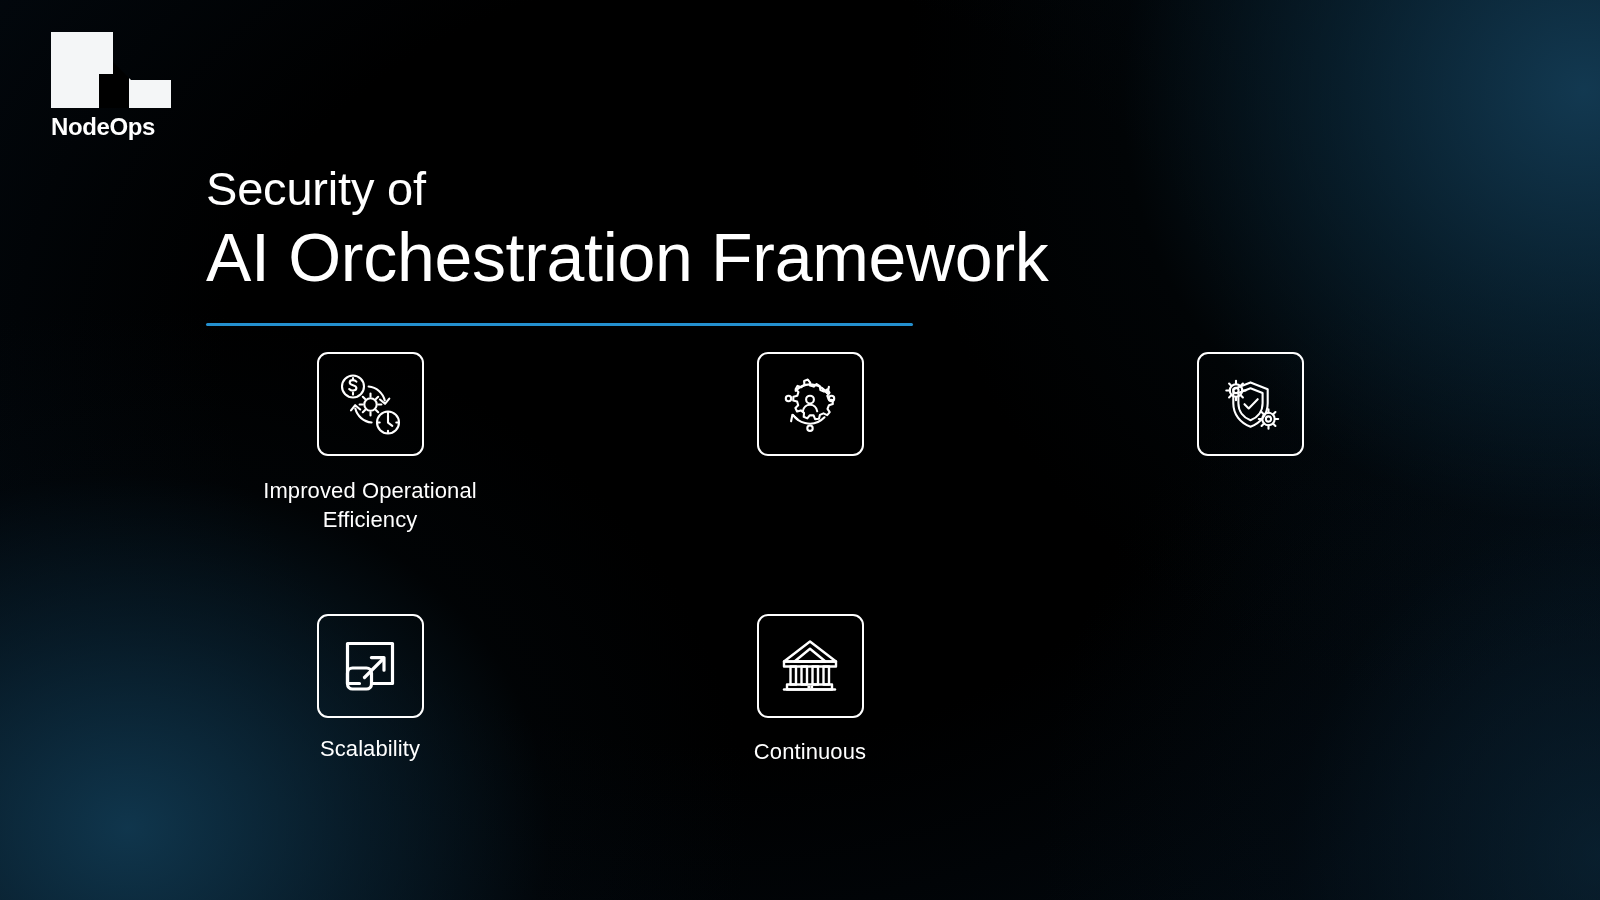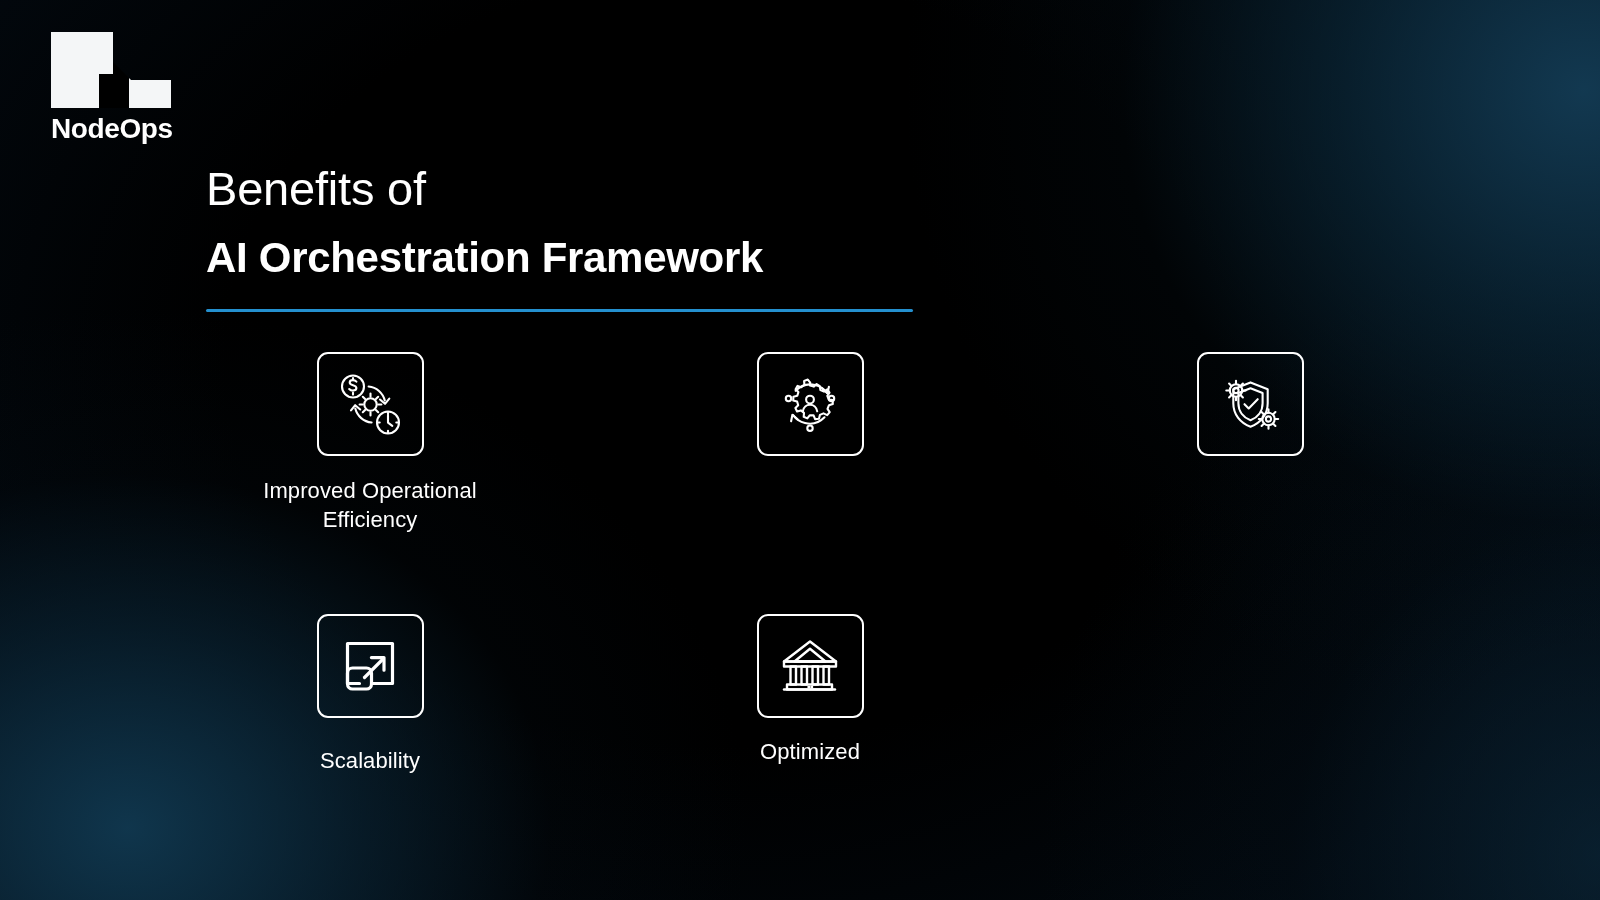--- a/index.html
+++ b/index.html
@@ -19,43 +19,43 @@
       radial-gradient(ellipse 900px 700px at 45% 40%, rgba(0,0,0,1) 0%, rgba(0,0,0,1) 55%, rgba(2,8,14,0.9) 100%),
       linear-gradient(135deg, #04090d 0%, #000000 40%, #000000 62%, #061520 100%);
     overflow:hidden;
   }
 
   
   #logo { position:absolute; left:51px; top:32px; width:150px; }
   #logo-mark { display:block; }
   #logo-word {
     margin-top:7px;
-    font-size:28px;
+    font-size:24px;
     font-weight:700;
     letter-spacing:-0.4px;
     color:#ffffff;
     line-height:1;
   }
 
   
   #heading { position:absolute; left:206px; top:163px; }
   #title-line1 {
     font-size:47px;
     font-weight:300;
     color:#ffffff;
     line-height:1.12;
     letter-spacing:-0.2px;
   }
   #title-line2 {
-    font-size:42px;
-    font-weight:700;
+    font-size:68px;
+    font-weight:400;
     color:#ffffff;
     line-height:1.12;
     letter-spacing:-0.3px;
-    margin-top:18px;
+    margin-top:3px;
   }
   #title-divider {
     margin-top:28px;
     width:707px;
     height:3px;
     background:#2490cf;
     border-radius:2px;
   }
 
   
@@ -91,21 +91,21 @@
     color:#ffffff;
     text-align:center;
     line-height:1.34;
     max-width:300px;
     letter-spacing:0.1px;
   }
   
   .cell.c0 .cell-label { margin-top:20px; }
   .cell.c1 .cell-label { margin-top:24px; }
   .cell.c2 .cell-label { margin-top:19px; }
-  .cell.c3 .cell-label { margin-top:28px; }
+  .cell.c3 .cell-label { margin-top:16px; }
   .cell.c4 .cell-label { margin-top:24px; }
   .cell.c5 .cell-label { margin-top:19px; }
   .cell.c1 .icon-box, .cell.c4 .icon-box { margin-left:0px; }
 </style>
 </head>
 <body>
 
 <div id="slide">
 
   <div id="logo">
@@ -114,21 +114,21 @@
       <path d="M0 0 H62 L62 42 L48 42 L48 76 L0 76 Z" fill="#f4f6f7"></path>
       <path d="M62 0 H62 L62 42 L48 42 L48 76 L0 76 L0 0 Z" fill="#f4f6f7"></path>
       <path d="M62 30 L78 46 L78 76 L48 76 L48 42 L62 42 Z" fill="#000000"></path>
       <path d="M62 0 L62 30 L80 48 L120 48 L120 76 L78 76 L78 46 L62 30 Z" fill="#f4f6f7"></path>
       <rect x="78" y="48" width="42" height="28" fill="#f4f6f7"></rect>
     </svg>
     <div id="logo-word">NodeOps</div>
   </div>
 
   <div id="heading">
-    <div id="title-line1">Benefits of</div>
+    <div id="title-line1">Security of</div>
     <div id="title-line2">AI Orchestration Framework</div>
     <div id="title-divider"></div>
   </div>
 
   <div id="grid">
 
     <div class="cell c0">
       <div class="icon-box">
         <svg width="74" height="74" viewBox="0 0 74 74" fill="none" stroke="#ffffff" stroke-width="2.1" stroke-linecap="round" stroke-linejoin="round">
 
@@ -218,17 +218,17 @@
 
           <path d="M11 32.5h52v5H11z"></path>
 
           <path d="M17.5 37.5h5.5v18h-5.5zM28.5 37.5h5.5v18h-5.5zM39.5 37.5h5.5v18h-5.5zM50.5 37.5h5.5v18h-5.5z"></path>
 
           <path d="M14 55.5h45v5H14z"></path>
           <path d="M11 60.5h51"></path>
           <path d="M35.5 58h.6M38.5 58h.6"></path>
         </svg>
       </div>
-      <div class="cell-label">Optimized</div>
+      <div class="cell-label">Continuous</div>
     </div>
 
   </div>
 </div>
 
 </body></html>

